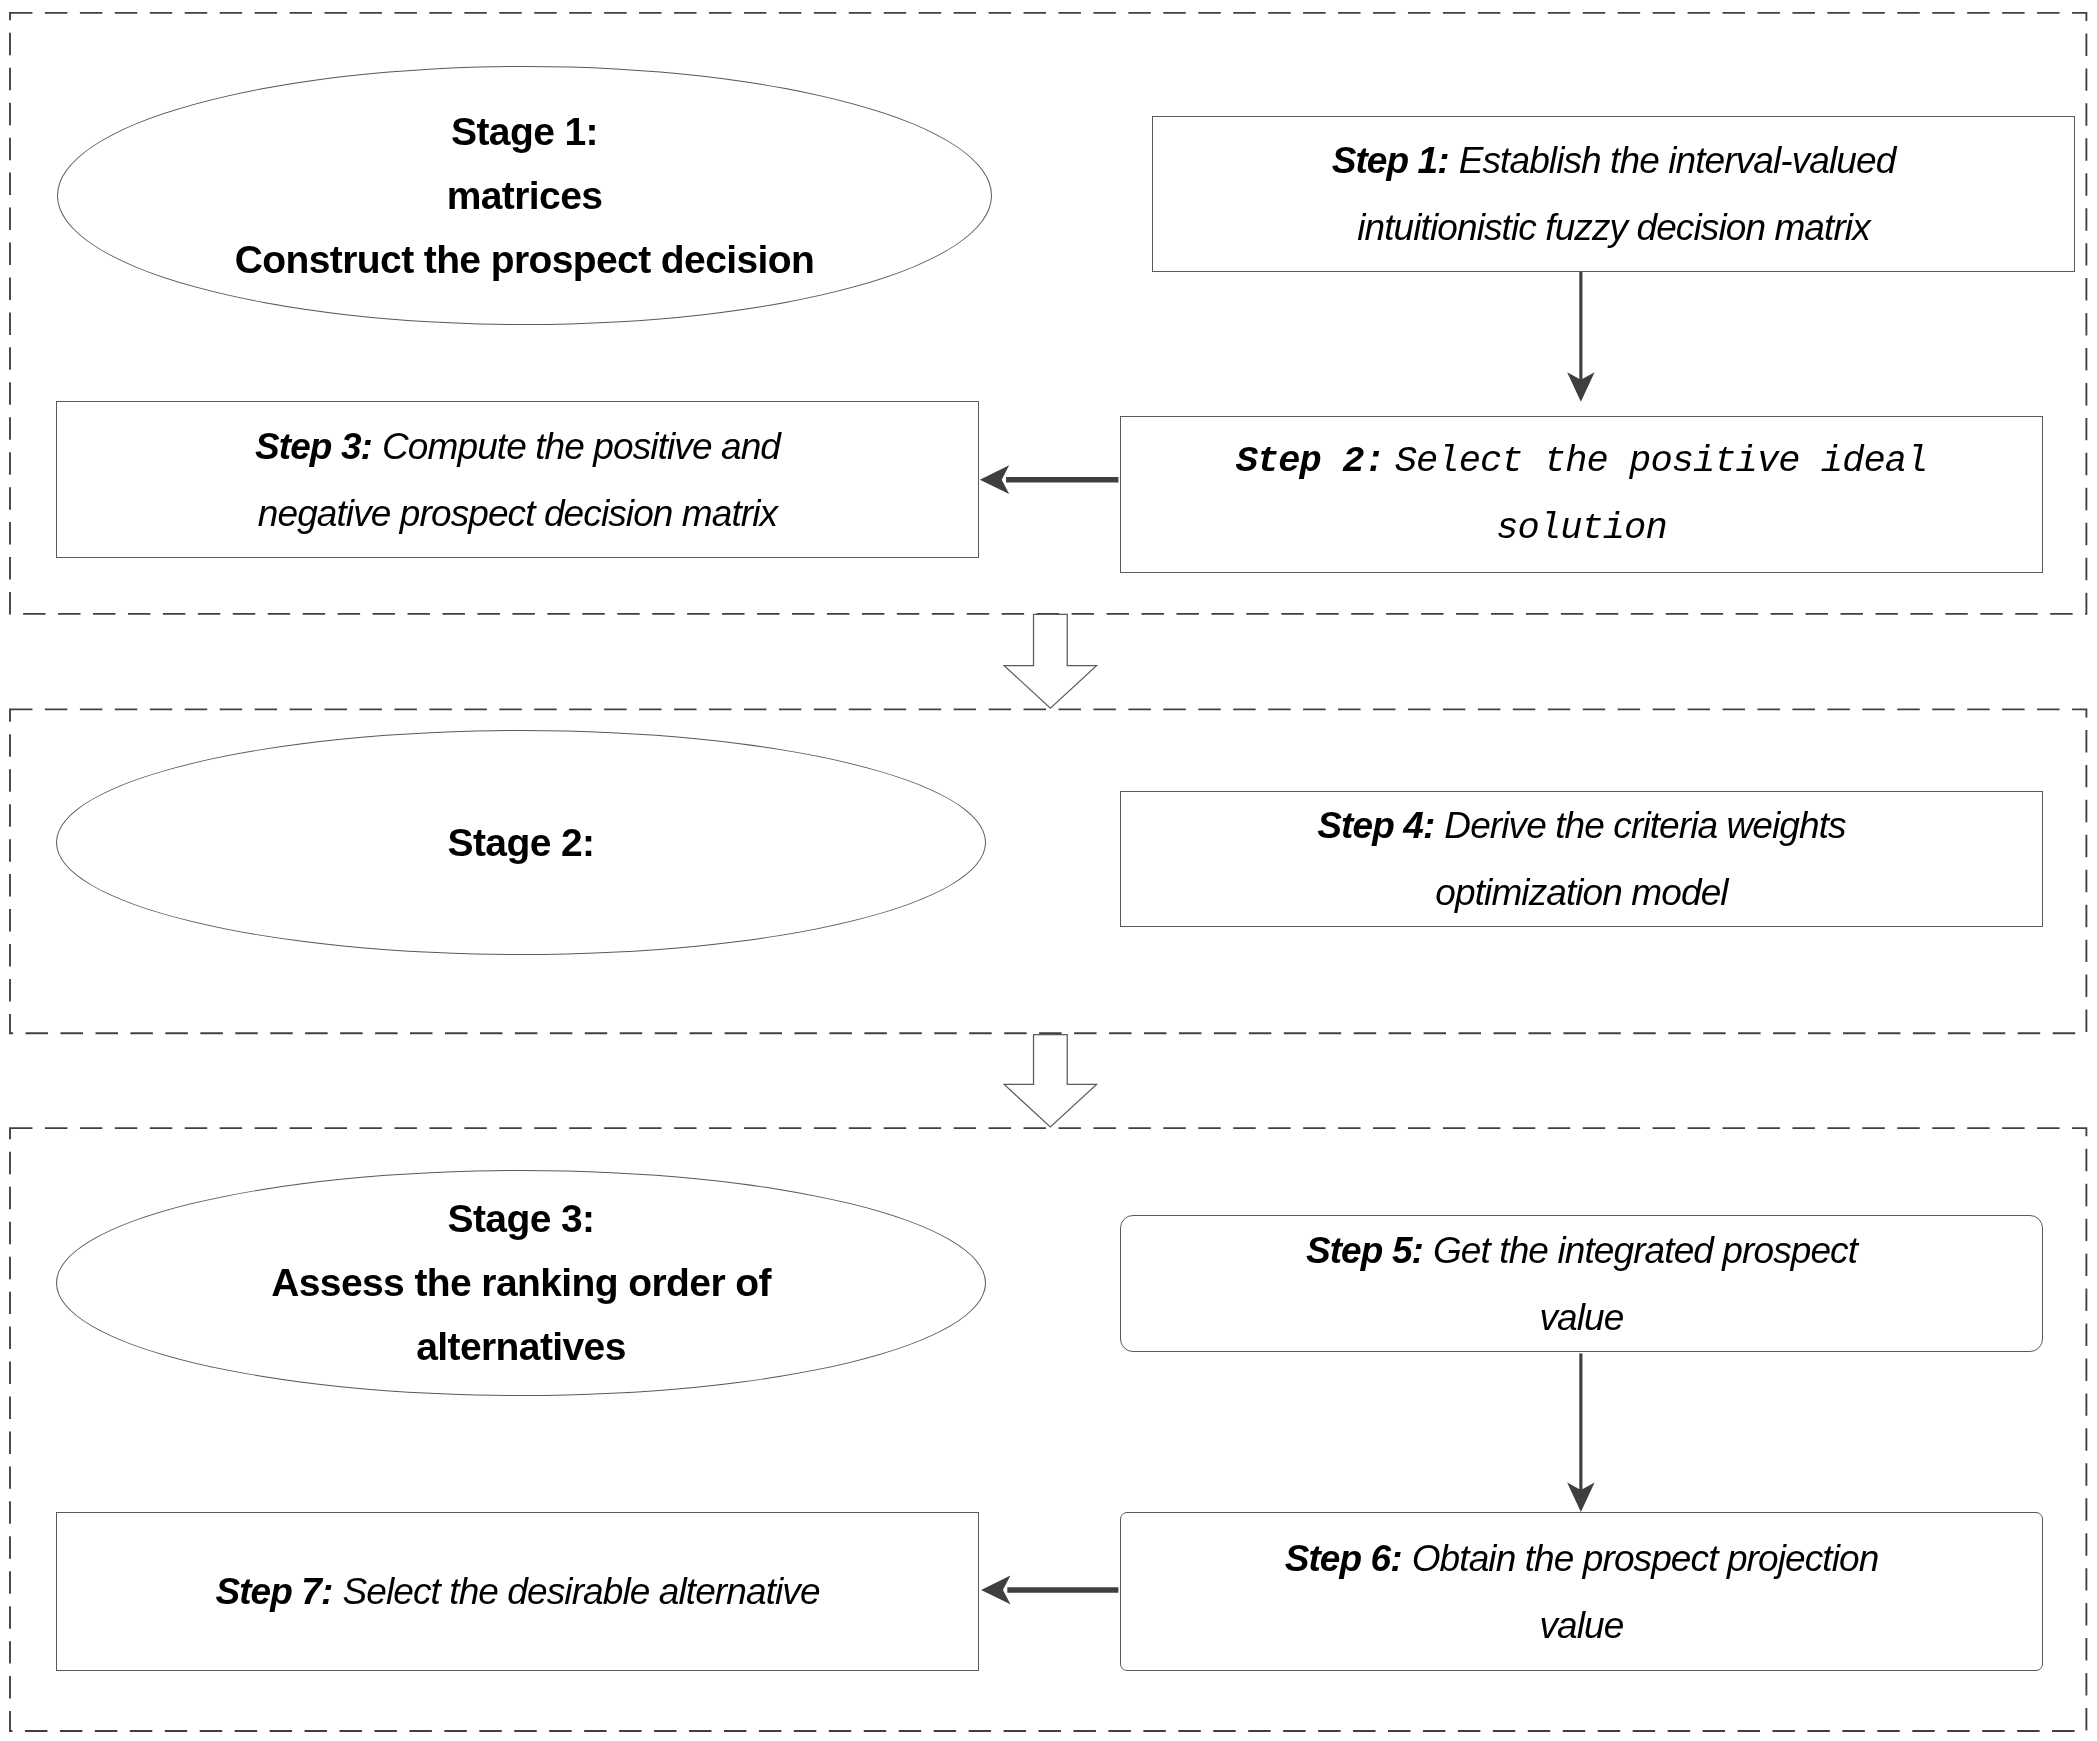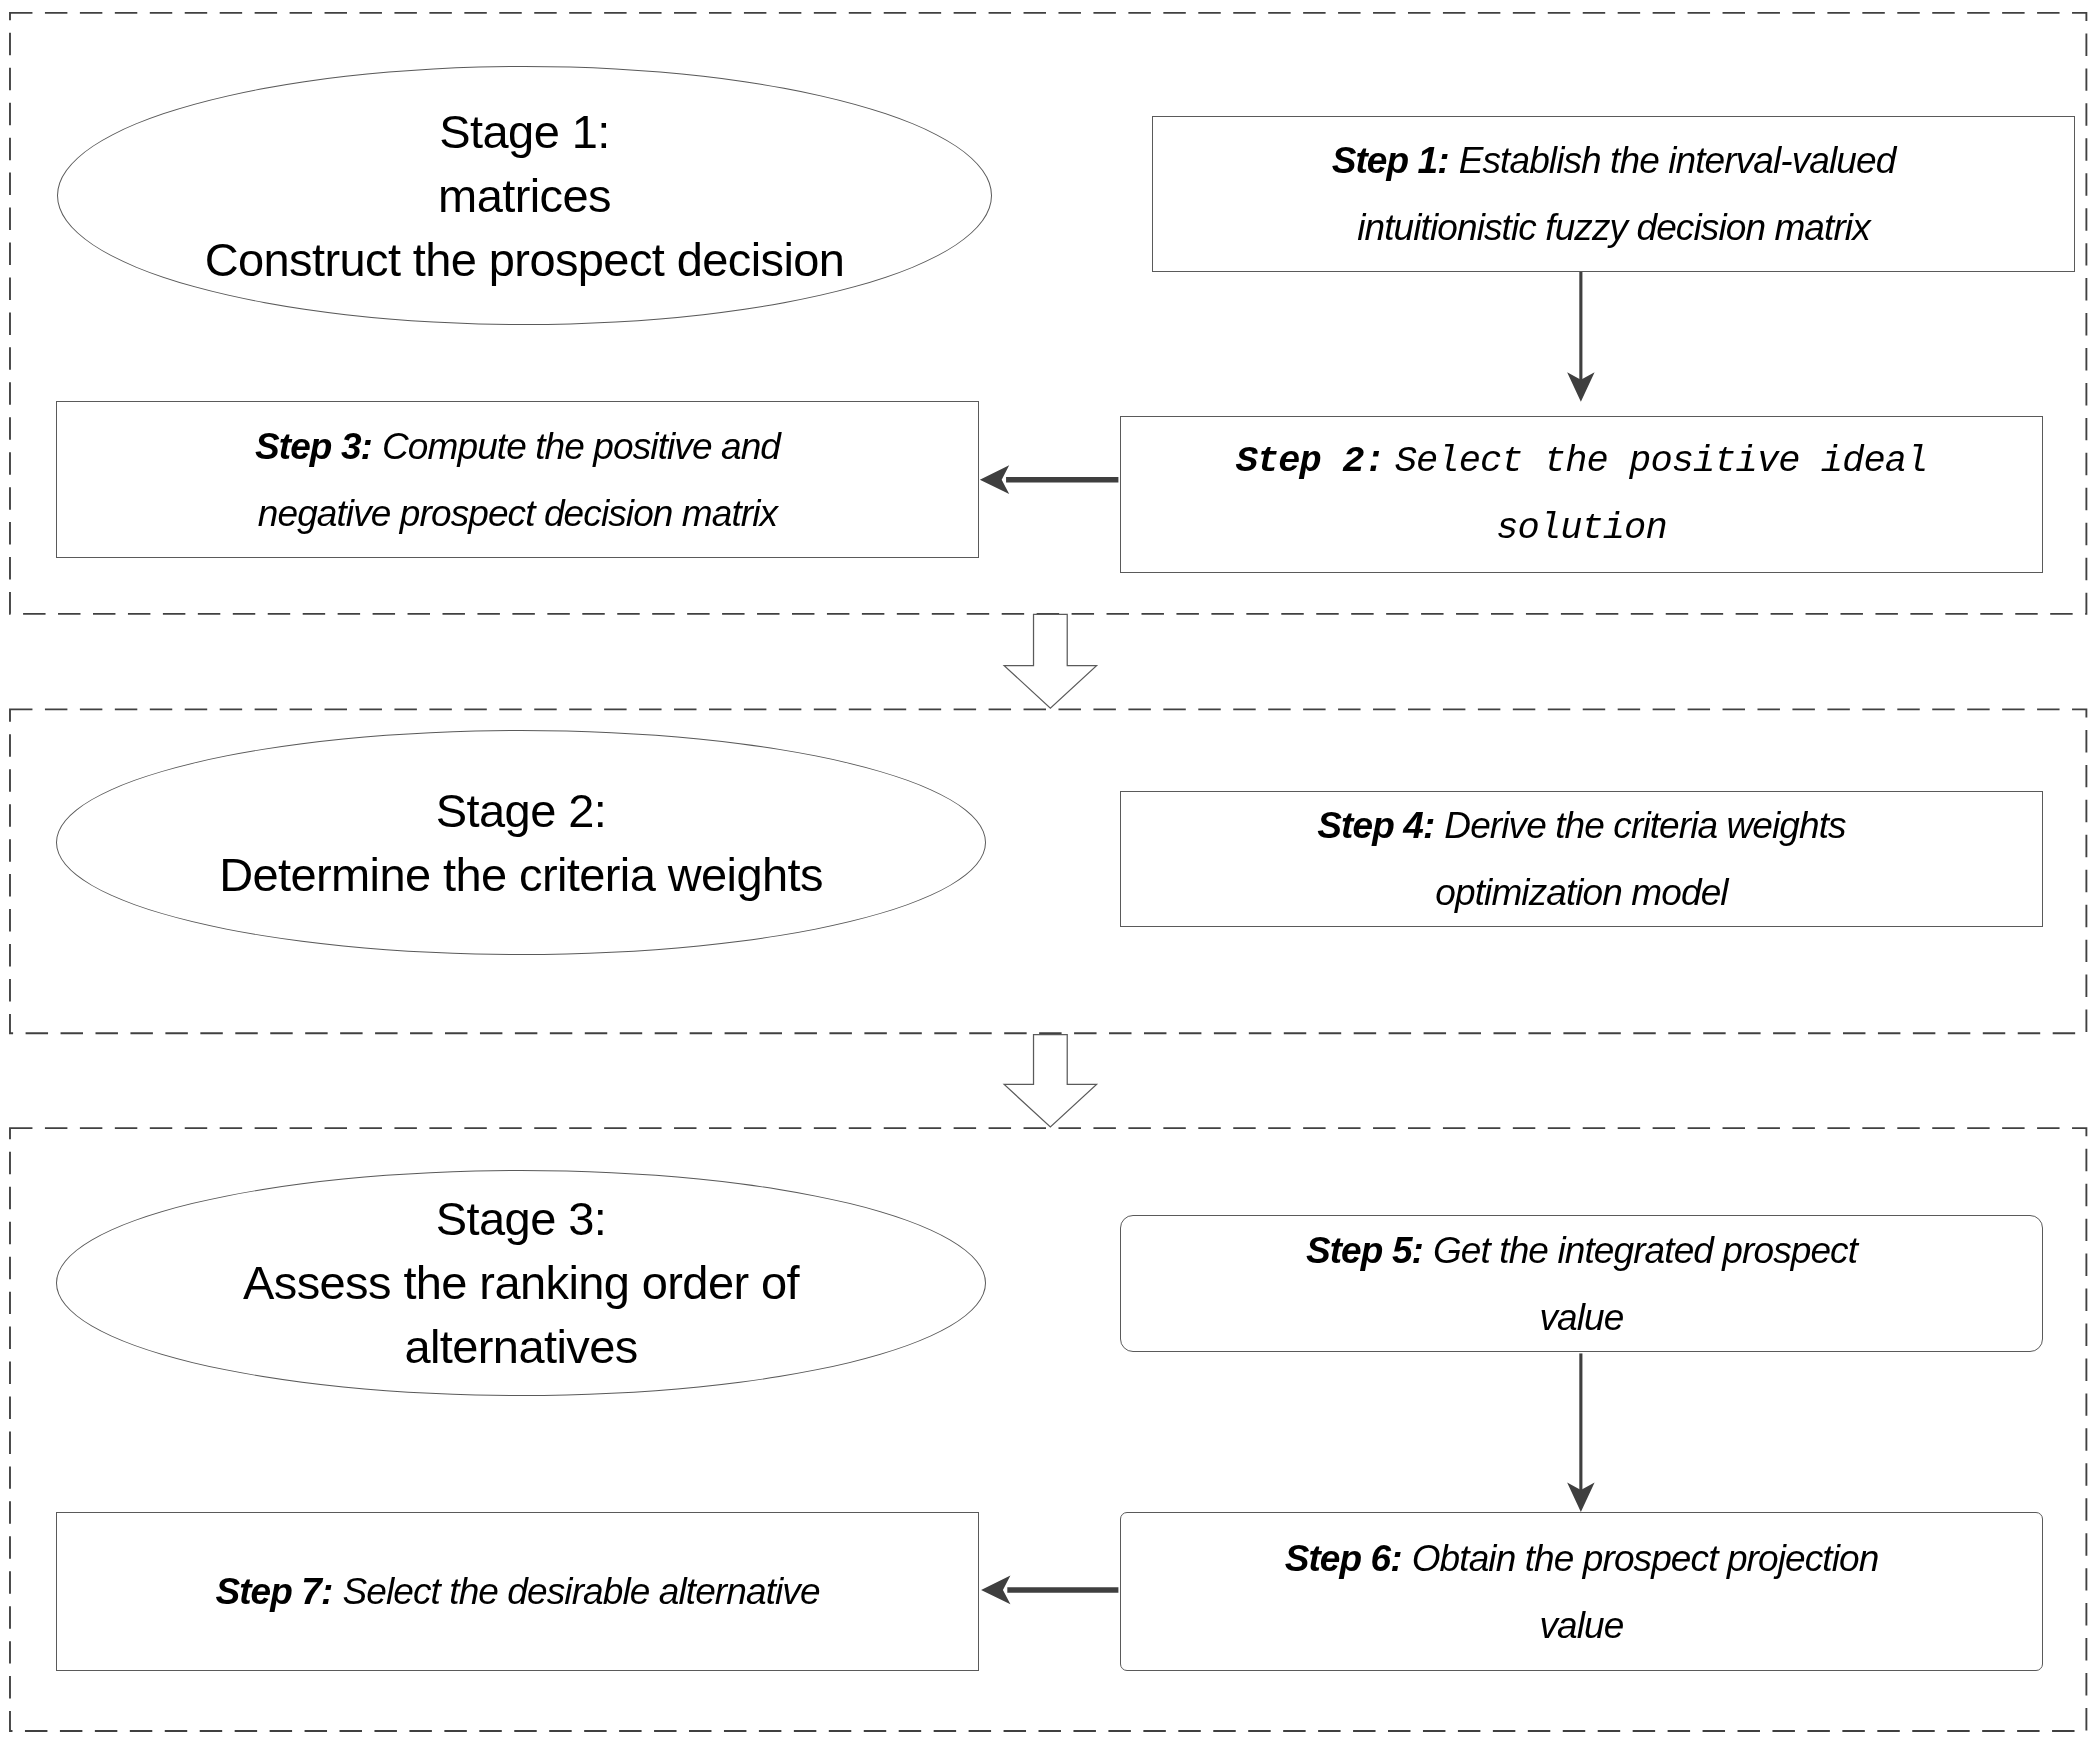--- a/index.html
+++ b/index.html
@@ -22,21 +22,21 @@
   }
   .shape{
     position:absolute;z-index:2;box-sizing:border-box;
     background:#ffffff;
     border:1.2px solid var(--shape-border);
     display:flex;flex-direction:column;align-items:center;justify-content:center;
     text-align:center;
   }
   .ellipse{border-radius:50%;}
   .stage-text{
-    font-weight:normal;font-size:47px;line-height:64px;letter-spacing:-0.6px;
+    font-weight:bold;font-size:39px;line-height:64px;letter-spacing:-0.6px;
   }
   .step-text{
     font-style:italic;font-size:37px;line-height:67px;letter-spacing:-0.9px;
     padding:0 19px;
   }
   .step-label{font-weight:bold;margin-right:10px;}
 </style>
 </head>
 <body>
 
@@ -95,21 +95,20 @@
 
 <div class="shape" style="left:1120px;top:416px;width:923px;height:157px;font-family:Liberation Mono, monospace;">
   <div class="step-text">
     <div><span class="step-label">Step 2:</span><span>Select the positive ideal solution</span></div>
   </div>
 </div>
 
 <div class="shape ellipse" style="left:56px;top:730px;width:930px;height:225px;">
   <div class="stage-text">
     <div>Stage 2:</div>
-    <div>Determine the criteria weights</div>
   </div>
 </div>
 
 <div class="shape" style="left:1120px;top:791px;width:923px;height:136px;">
   <div class="step-text">
     <div><span class="step-label">Step 4:</span><span>Derive the criteria weights</span></div>
     <div>optimization model</div>
   </div>
 </div>
 

